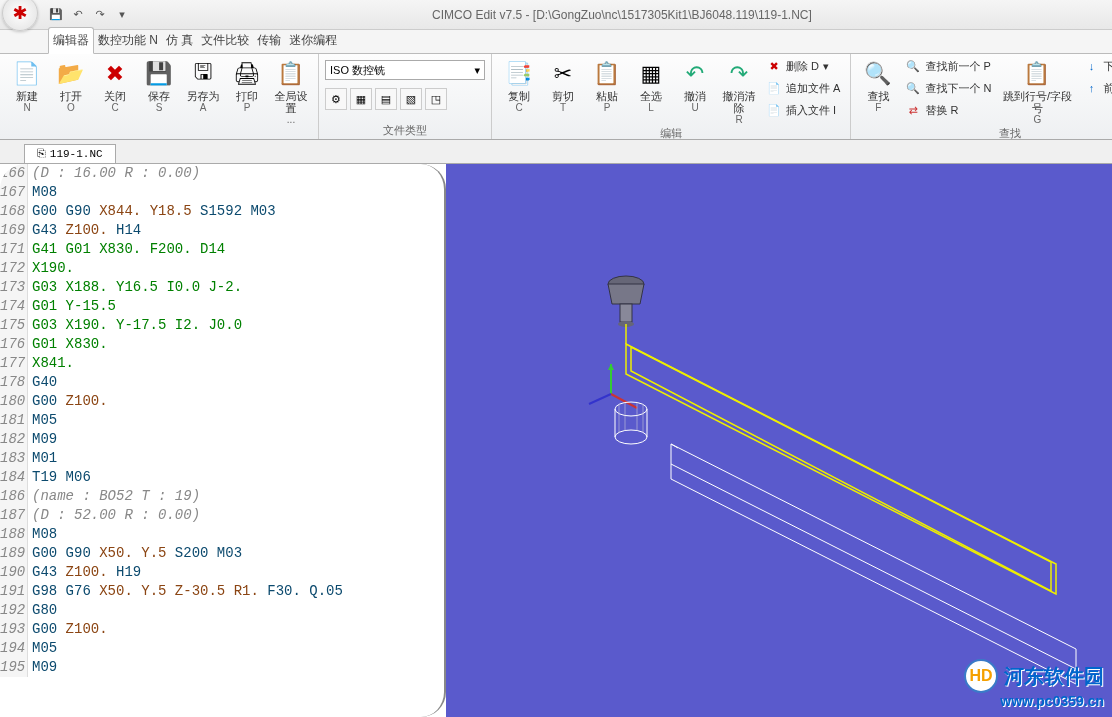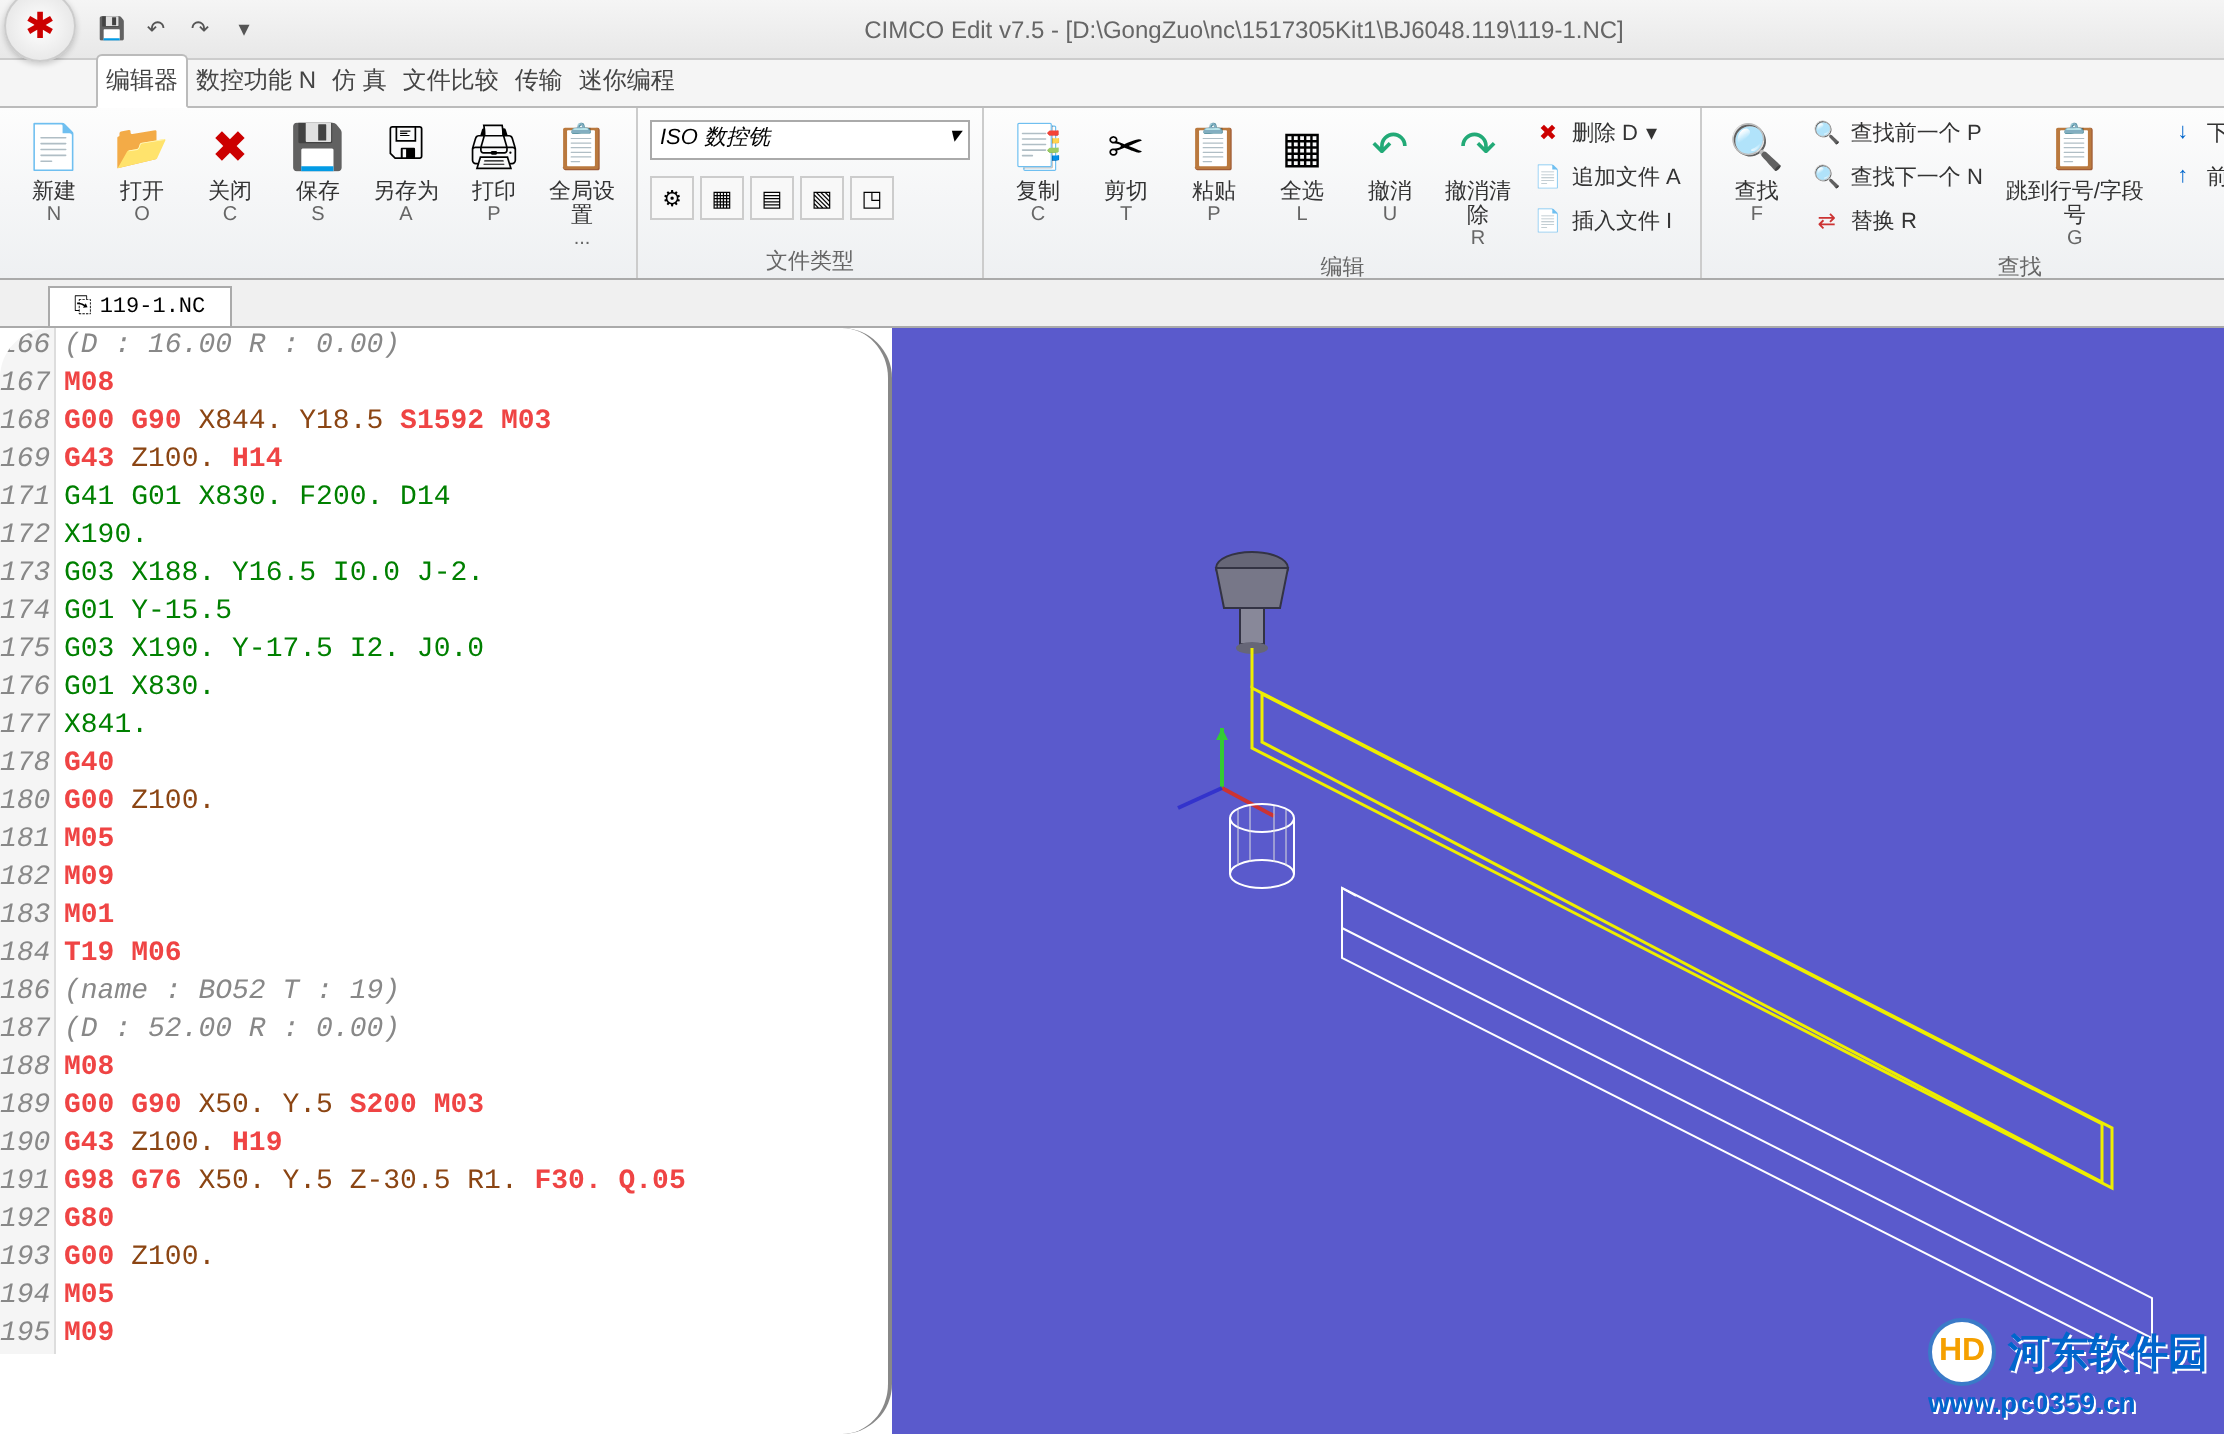--- a/index.html
+++ b/index.html
@@ -22,43 +22,43 @@
 .group { border-right:1px solid #ccc; padding:2px 6px 0; display:flex; flex-direction:column;}
 .group-content { flex:1; display:flex; align-items:flex-start; gap:2px;}
 .group-label { text-align:center; font-size:11px; color:#666; padding:1px 0;}
 .big-btn { width:42px; display:flex; flex-direction:column; align-items:center; gap:0; cursor:pointer; padding-top:2px;}
 .big-btn .ico { width:32px; height:32px; display:flex;align-items:center;justify-content:center; font-size:22px;}
 .big-btn .lbl { font-size:11px; color:#333; text-align:center; line-height:1.1;}
 .big-btn .sub { font-size:10px; color:#666;}
 .small-row { display:flex; flex-direction:column; gap:2px; justify-content:center;}
 .small-btn { height:20px; display:flex; align-items:center; gap:4px; padding:0 4px; cursor:pointer; font-size:11px; color:#333; white-space:nowrap;}
 .small-btn .sico { width:16px; height:16px; display:flex;align-items:center;justify-content:center;}
-.combo { width:160px; height:20px; border:1px solid #aaa; background:#fff; font-size:11px; padding:0 4px; display:flex;justify-content:space-between;font-style:italic;}
+.combo { width:160px; height:20px; border:1px solid #aaa; background:#fff; font-size:11px; padding:0 4px; display:flex;align-items:center;justify-content:space-between;}
 .mini-btns { display:flex; gap:3px; margin-top:4px;}
 .mini-btn { width:22px; height:22px; border:1px solid #ccc; background:#f8f8f8; display:flex;align-items:center;justify-content:center;}
 
 
 .doc-tabs { height:24px; background:#f0f0f0; border-bottom:1px solid #aaa; display:flex; align-items:flex-end; padding-left:24px;}
 .doc-tab { background:#fff; border:1px solid #aaa; border-bottom:none; padding:3px 12px; font-size:11px; font-family:"Courier New",monospace; display:flex;align-items:center;gap:4px;}
 
 
 .main { position:absolute; top:164px; left:0; right:0; bottom:0; display:flex;}
 .editor { width:446px; background:#fff; border-right:2px solid #888; overflow:hidden; font-family:"Courier New",monospace; font-size:14px; line-height:19px;border-radius:25px;}
 .line { display:flex; white-space:pre;}
 .ln { width:28px; text-align:right; color:#888; background:#f5f5f5; padding-right:4px; font-style:italic; border-right:1px solid #ddd; user-select:none;}
 .code { padding-left:4px;}
 .c-comment { color:#888; font-style:italic;}
-.c-blue { color:#ef4444;font-weight:bold;}
+.c-blue { color:#0c4a6e;}
 .c-brown { color:#8b4513;}
 .c-green { color:#008000;}
 
 .viewer { flex:1; background:#5a5acc; position:relative;}
 .viewer svg { width:100%; height:100%;}
 
-.watermark { position:absolute; right:8px; bottom:8px; margin-left:17px;}
+.watermark { position:absolute; right:8px; bottom:8px; text-align:right;margin-left:17px;}
 .wm-logo { display:inline-flex; align-items:center; gap:6px;}
 .wm-circle { width:34px;height:34px;border-radius:50%;background:#fff;border:2px solid #3a7ac8;display:flex;align-items:center;justify-content:center;font-weight:bold;color:#f5a000;font-size:16px;}
 .wm-text { color:#0066cc; font-size:20px; font-weight:bold; text-shadow:1px 1px 0 #fff;}
 .wm-url { color:#0066cc; font-size:14px; font-weight:bold; text-shadow:1px 1px 0 #fff;}
 </style>
 </head>
 <body>
 
 <div class="titlebar">
   <div class="app-icon">✱</div>

